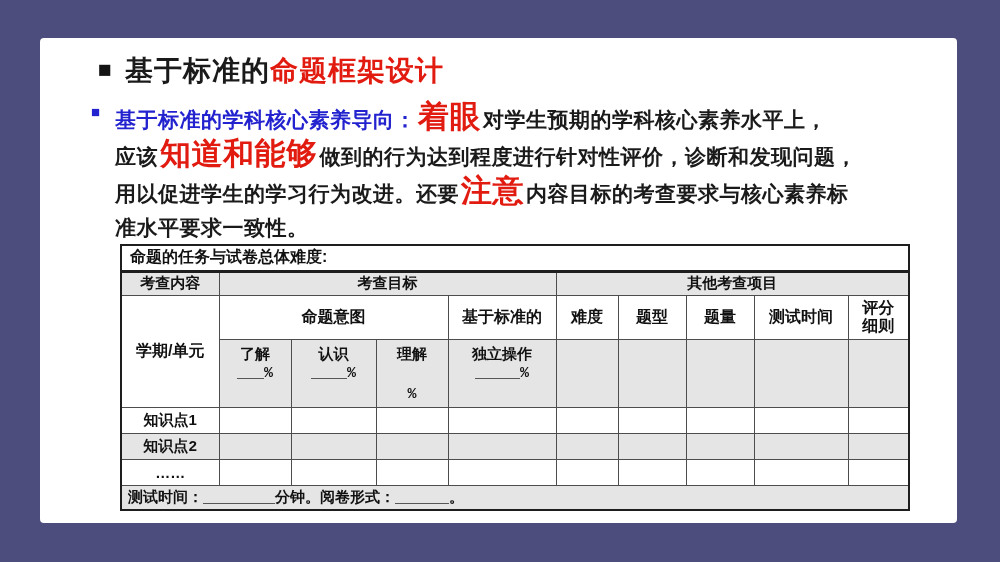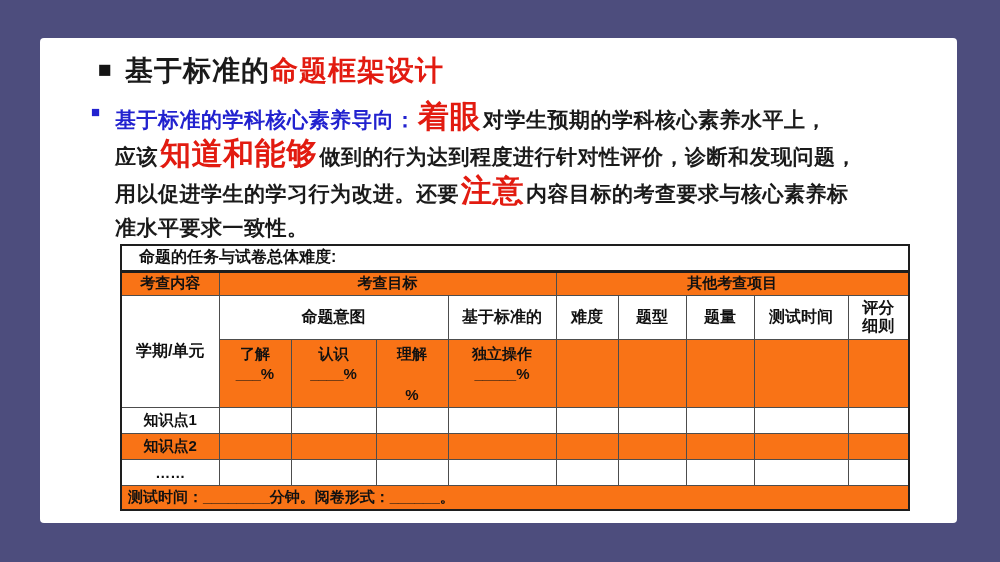--- a/index.html
+++ b/index.html
@@ -37,23 +37,23 @@
   table.grid {
     position:absolute; left:80px; top:206px; width:788px;
     border-collapse:collapse; table-layout:fixed;
     font-weight:bold; font-size:15px; color:#111;
     border:2px solid #1e1e1e;
   }
   table.grid td {
     border:1px solid #4d4d4d; text-align:center; vertical-align:middle;
     padding:0 2px; overflow:hidden;
   }
-  td.gray { background:#f97316; }
+  td.gray { background:#e5e5e5;font-family:Liberation Mono, monospace; }
   tr.caption-row td {
-    text-align:left; padding-left:17px; font-size:16px;
+    text-align:left; padding-left:8px; font-size:16px;
     border-bottom:3px solid #1e1e1e;
   }
   tr.hrow1 { height:24px; }
   tr.caption-row { height:26px; }
   tr.hrow2 { height:44px; font-size:16px; }
   tr.hrow3 { height:68px; }
   tr.hrow3 td { vertical-align:top; padding-top:5px; }
   tr.data-row { height:26px; }
   tr.footer-row { height:25px;padding-left:25px; }
   tr.footer-row td { text-align:left; padding-left:6px; }

